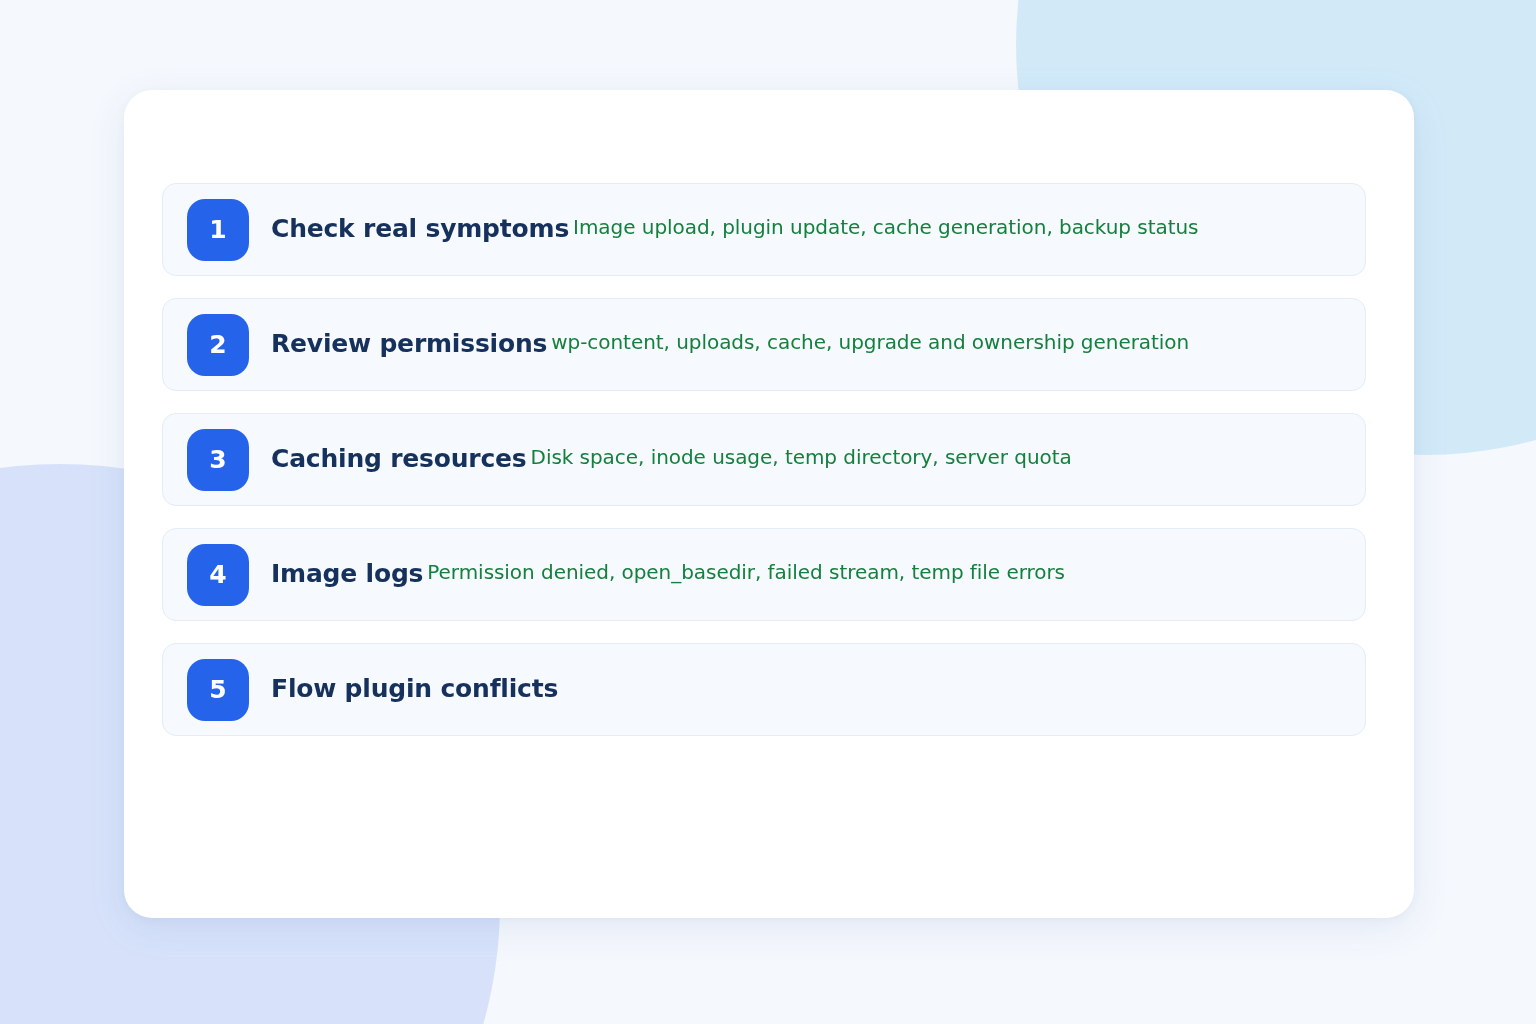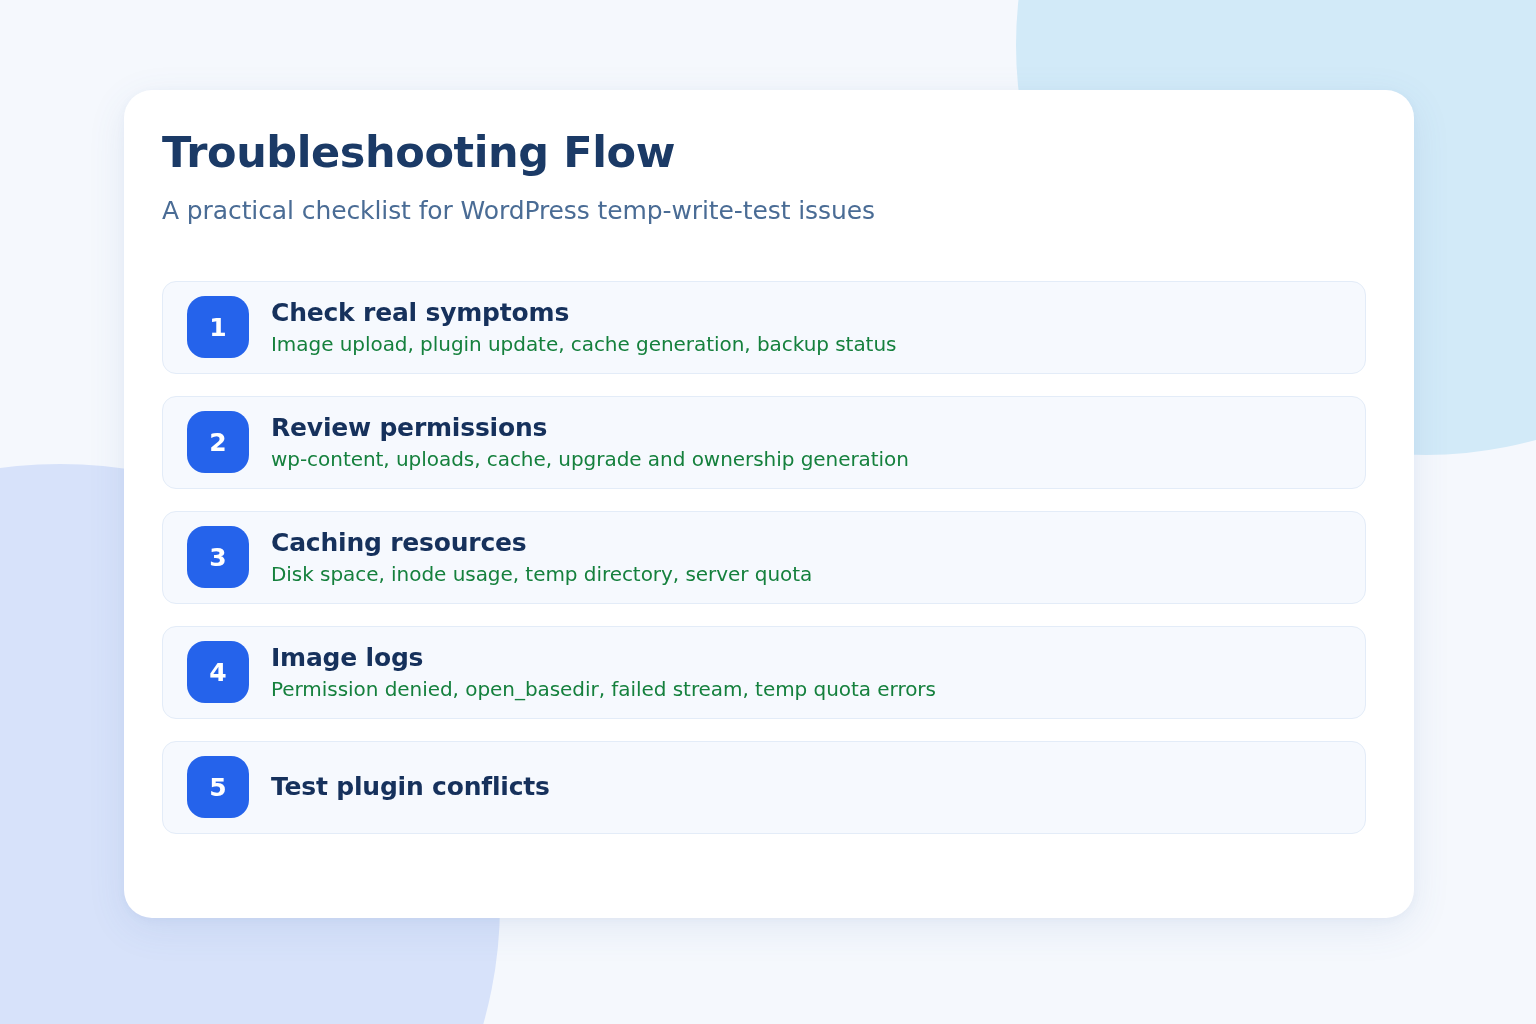--- a/index.html
+++ b/index.html
@@ -103,21 +103,21 @@
     font-size: 25px;
     font-weight: 700;
     display: flex;
     align-items: center;
     justify-content: center;
     line-height: 1;
   }
 
   .step-text {
     display: flex;
-    flex-direction: column;
+    flex-direction: row;
     justify-content: flex-start;
     gap: 4px;
     min-width: 0;
   }
 
   .step-title {
     font-size: 25px;
     font-weight: 700;
     color: #16315c;
     letter-spacing: -0.2px;
@@ -135,24 +135,20 @@
   }
 </style>
 </head>
 <body>
 
 <div class="blob blob-top-right"></div>
 <div class="blob blob-bottom-left"></div>
 
 <div class="card">
 
-  <div class="card-header">
-    <h1 class="page-title">Troubleshooting Flow</h1>
-    <p class="page-subtitle">A practical checklist for WordPress temp-write-test issues</p>
-  </div>
 
   <div class="steps">
 
     <div class="step-row">
       <div class="step-badge">1</div>
       <div class="step-text">
         <div class="step-title">Check real symptoms</div>
         <div class="step-desc">Image upload, plugin update, cache generation, backup status</div>
       </div>
     </div>
@@ -170,25 +166,25 @@
       <div class="step-text">
         <div class="step-title">Caching resources</div>
         <div class="step-desc">Disk space, inode usage, temp directory, server quota</div>
       </div>
     </div>
 
     <div class="step-row">
       <div class="step-badge">4</div>
       <div class="step-text">
         <div class="step-title">Image logs</div>
-        <div class="step-desc">Permission denied, open_basedir, failed stream, temp quota errors</div>
+        <div class="step-desc">Permission denied, open_basedir, failed stream, temp file errors</div>
       </div>
     </div>
 
     <div class="step-row">
       <div class="step-badge">5</div>
       <div class="step-text">
-        <div class="step-title">Test plugin conflicts</div>
+        <div class="step-title">Flow plugin conflicts</div>
       </div>
     </div>
 
   </div>
 </div>
 
 </body></html>

